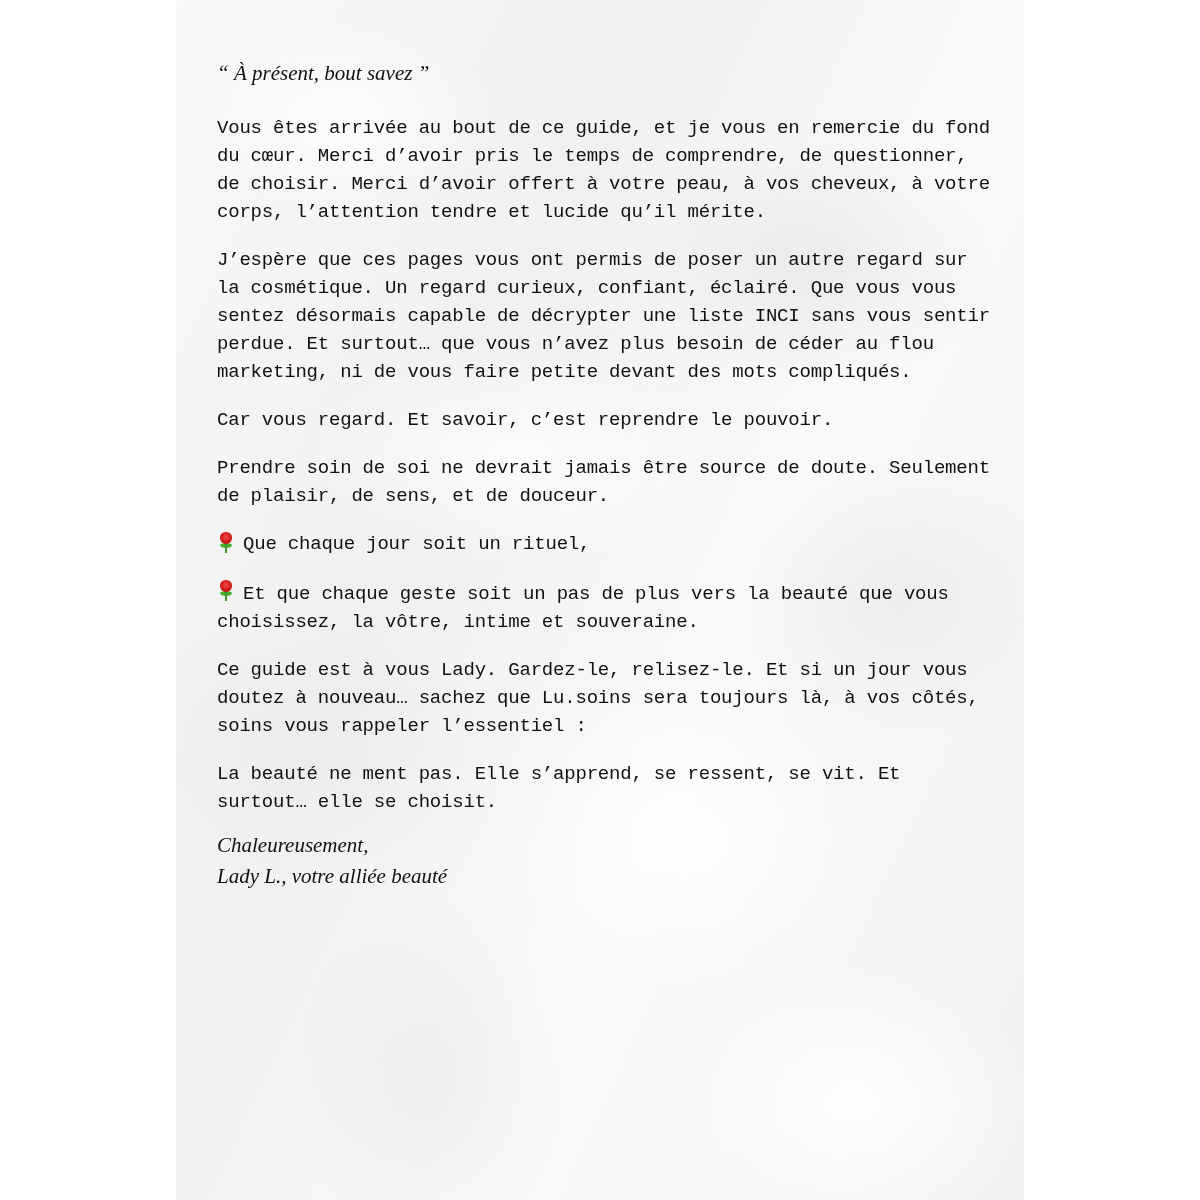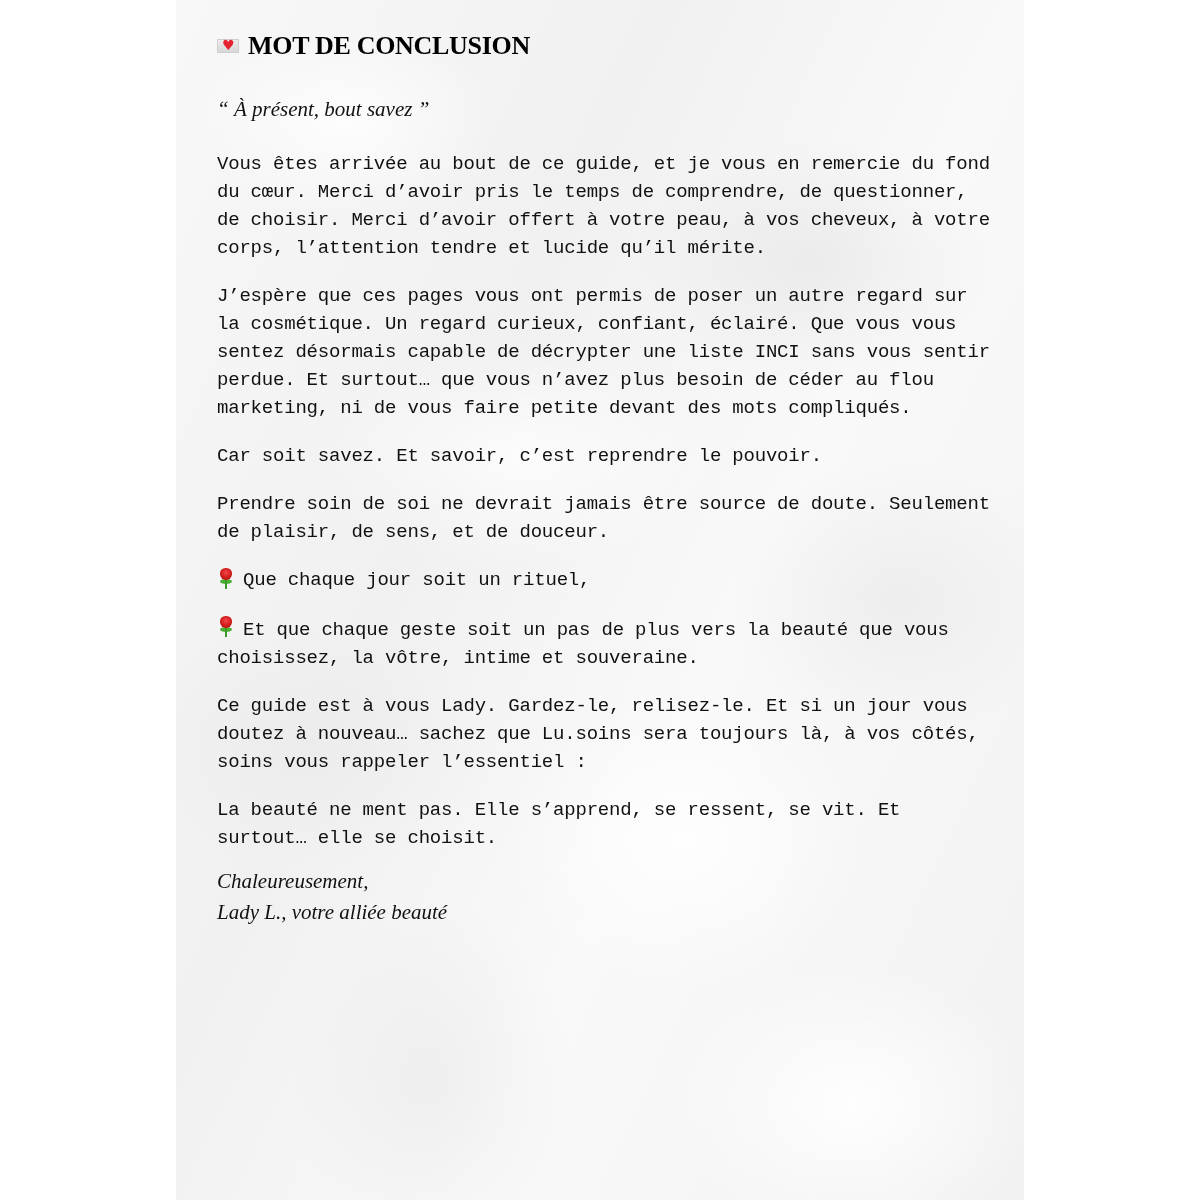--- a/index.html
+++ b/index.html
@@ -132,30 +132,26 @@
       color: #111;
     }
     .signature span { display: block; }
   </style>
 </head>
 <body>
 
 <div class="page">
   <div class="content">
 
-    <h1 class="title">
-      <span class="envelope-icon"></span>
-      <span>MOT DE CONCLUSION</span>
-    </h1>
 
     <p class="subtitle">“ À présent, bout savez ”</p>
 
     <p class="para p1">Vous êtes arrivée au bout de ce guide, et je vous en remercie du fond du cœur. Merci d’avoir pris le temps de comprendre, de questionner, de choisir. Merci d’avoir offert à votre peau, à vos cheveux, à votre corps, l’attention tendre et lucide qu’il mérite.</p>
     <p class="para gap">J’espère que ces pages vous ont permis de poser un autre regard sur la cosmétique. Un regard curieux, confiant, éclairé. Que vous vous sentez désormais capable de décrypter une liste INCI sans vous sentir perdue. Et surtout… que vous n’avez plus besoin de céder au flou marketing, ni de vous faire petite devant des mots compliqués.</p>
-    <p class="para gap">Car soit savez. Et savoir, c’est reprendre le pouvoir.</p>
+    <p class="para gap">Car vous regard. Et savoir, c’est reprendre le pouvoir.</p>
     <p class="para gap">Prendre soin de soi ne devrait jamais être source de doute. Seulement de plaisir, de sens, et de douceur.</p>
 
     <div class="para gap bullet">
       <span class="rose-icon">
           <span class="leaf"></span>
           <span class="stem"></span>
           <span class="bloom"></span>
         </span>
       <span class="bullet-text">Que chaque jour soit un rituel,</span>
     </div>

